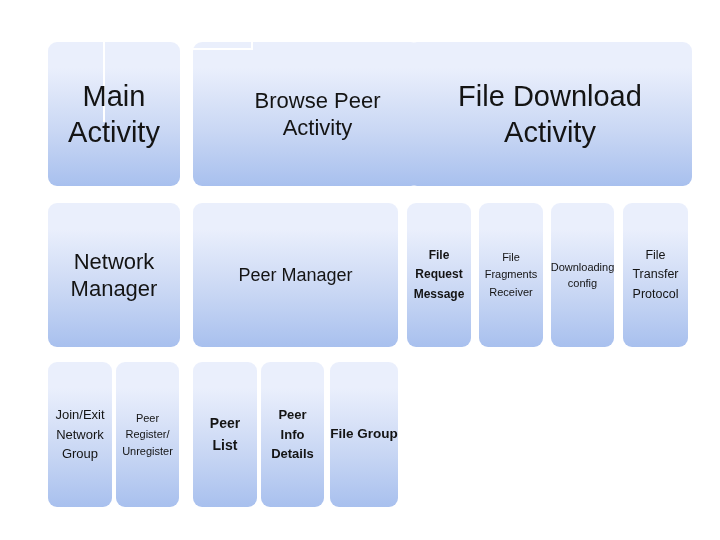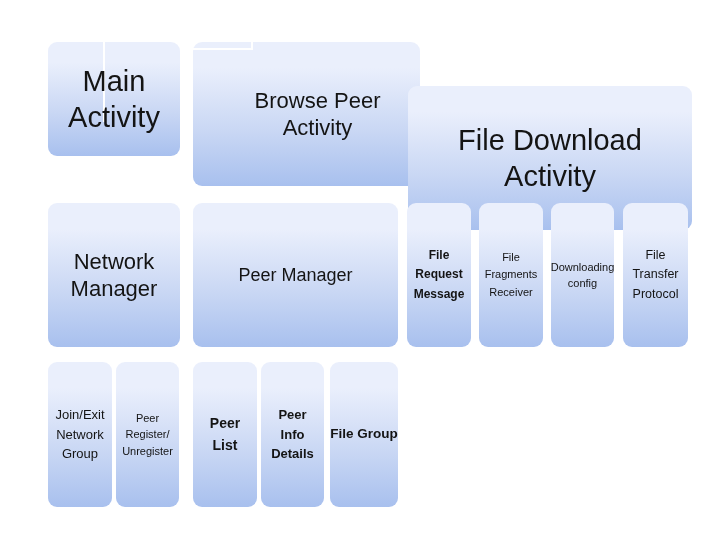--- a/index.html
+++ b/index.html
@@ -23,23 +23,23 @@
     text-align:center;
   }
   .lbl{
     position:relative;z-index:2;
     white-space:pre-line;
     display:block;
   }
   .connector{position:absolute;background:var(--connector,#ffffff);z-index:1;}
 
   
-  #n-main   {left:48px; top:42px; width:132px;height:114px;font-size:29px;line-height:1.25;}
+  #n-main   {left:48px; top:42px; width:132px;height:144px;font-size:29px;line-height:1.25;}
   #n-browse {left:193px;top:42px; width:205px;height:144px;font-size:22px;line-height:1.25;padding-left:22px;}
-  #n-filedl {left:408px;top:42px; width:284px;height:144px;font-size:29px;line-height:1.25;margin-top:44px;}
+  #n-filedl {left:408px;top:42px; width:284px;height:144px;font-size:29px;line-height:1.25;}
 
   
   #n-netmgr {left:48px; top:203px;width:132px;height:144px;font-size:22px;line-height:1.25;}
   #n-peermgr{left:193px;top:203px;width:205px;height:144px;font-size:18px;line-height:1.25;}
   #n-freq   {left:407px;top:203px;width:64px; height:144px;font-size:12px;  font-weight:bold;line-height:1.6;}
   #n-ffrag  {left:479px;top:203px;width:64px; height:144px;font-size:11px;  line-height:1.55;}
   #n-dlcfg  {left:551px;top:203px;width:63px; height:144px;font-size:11px; line-height:1.5;}
   #n-ftp    {left:623px;top:203px;width:65px; height:144px;font-size:12.5px;line-height:1.55;}
 
   

